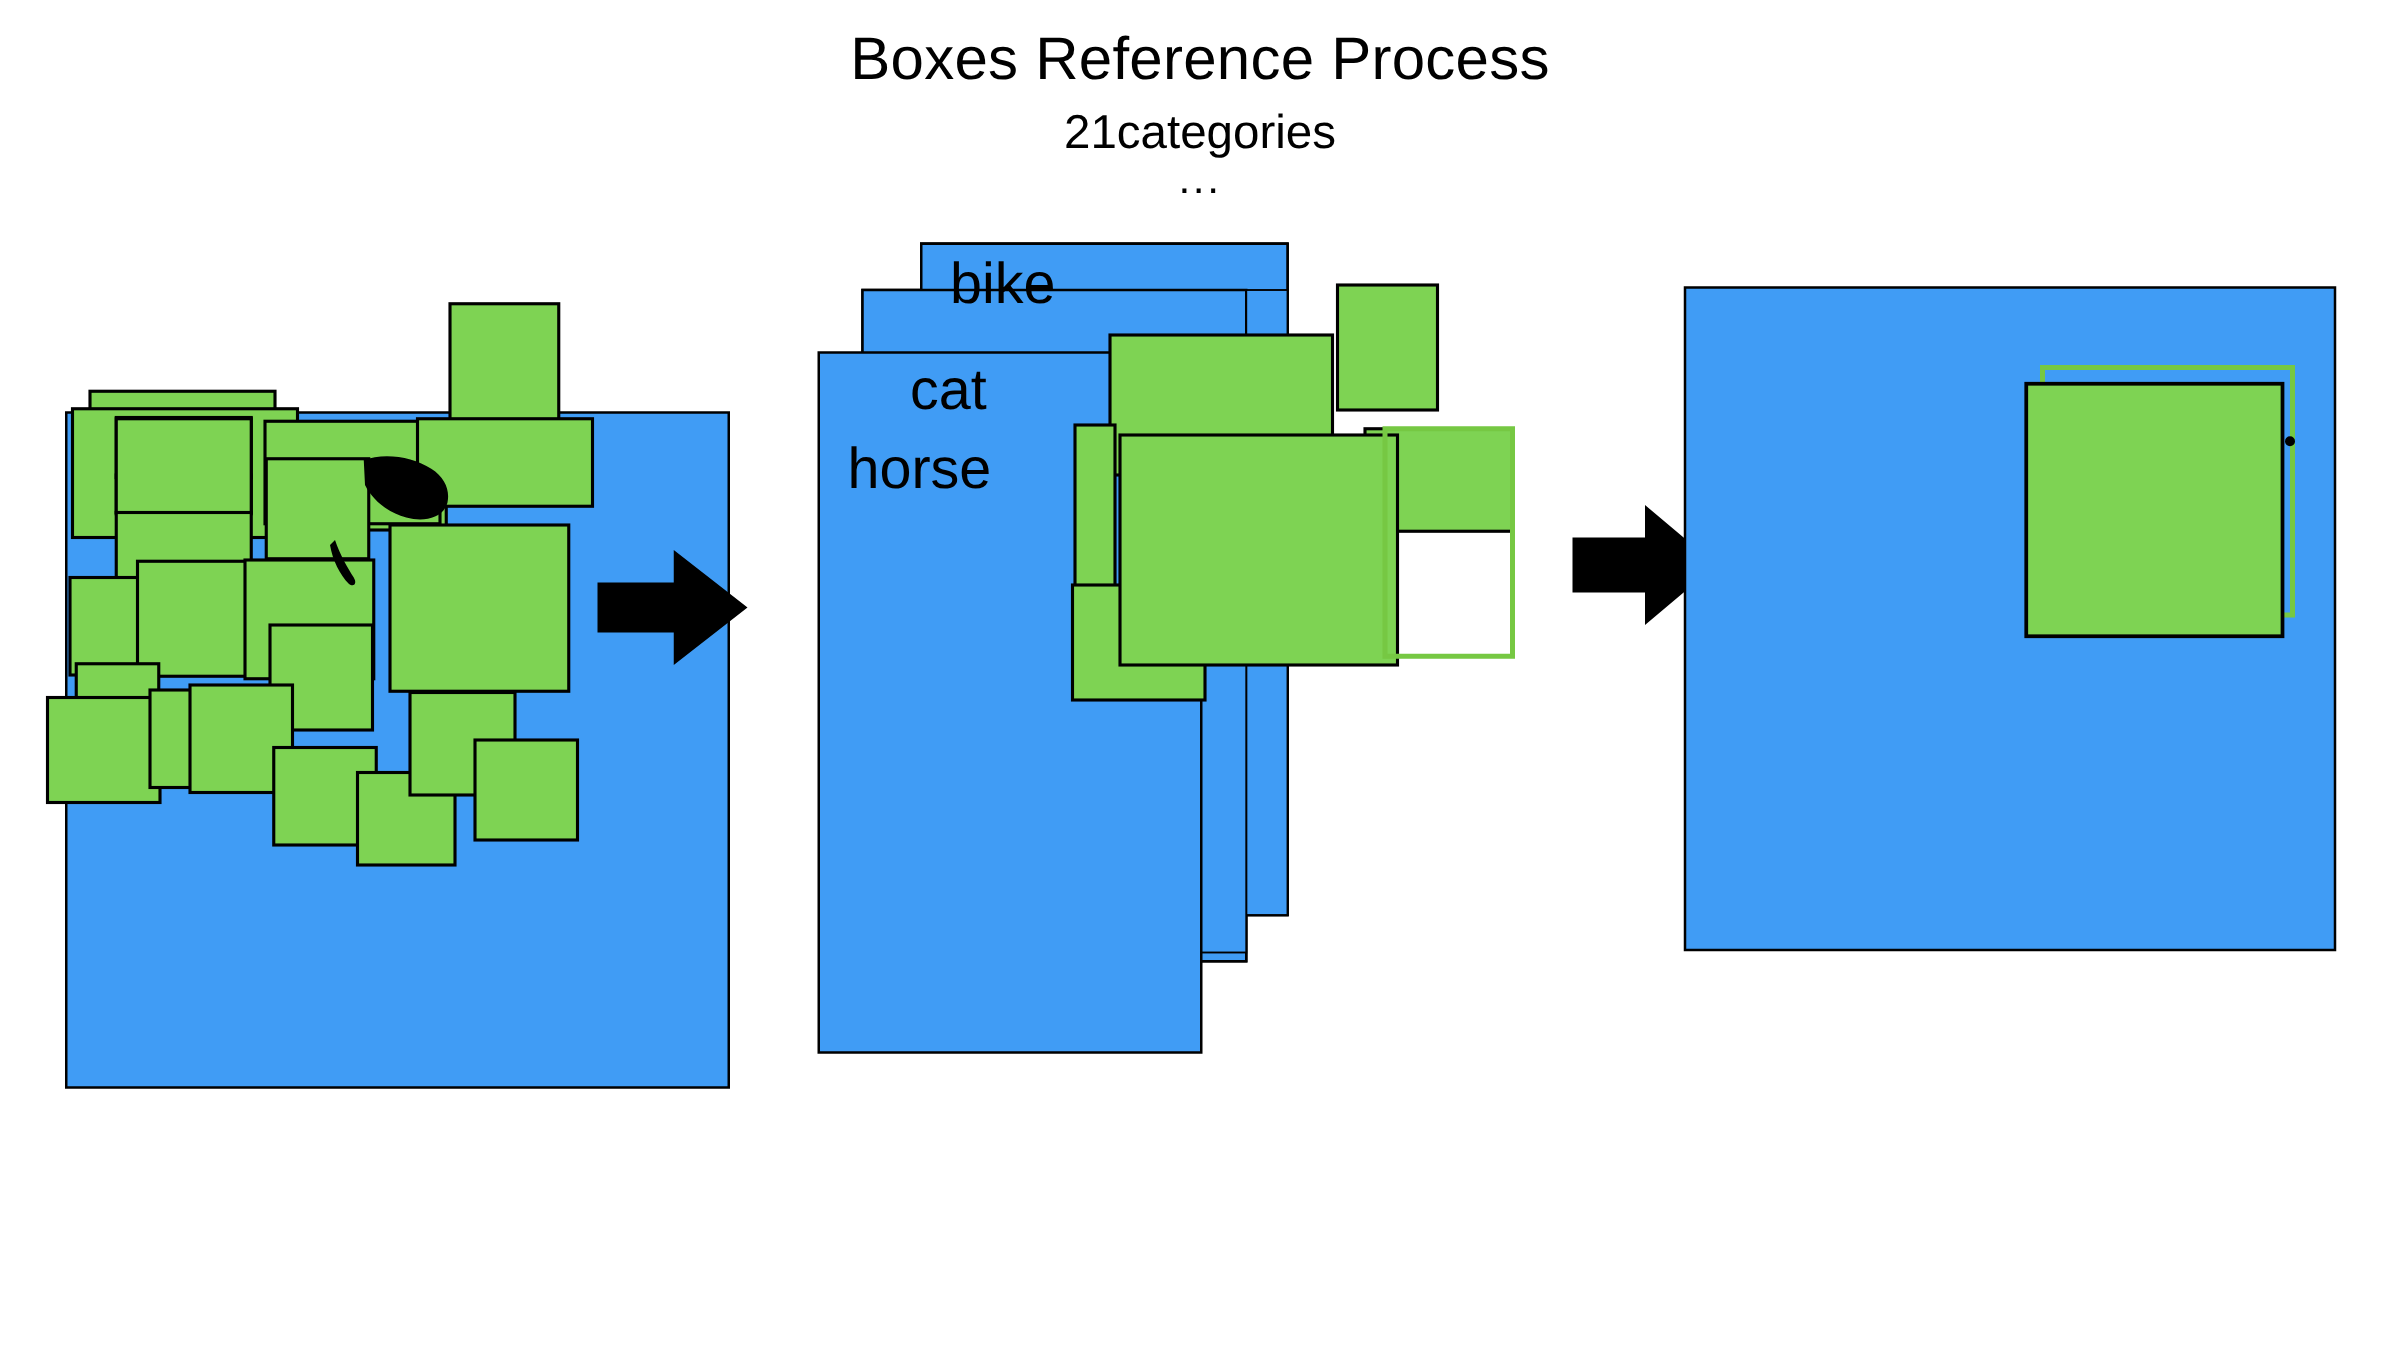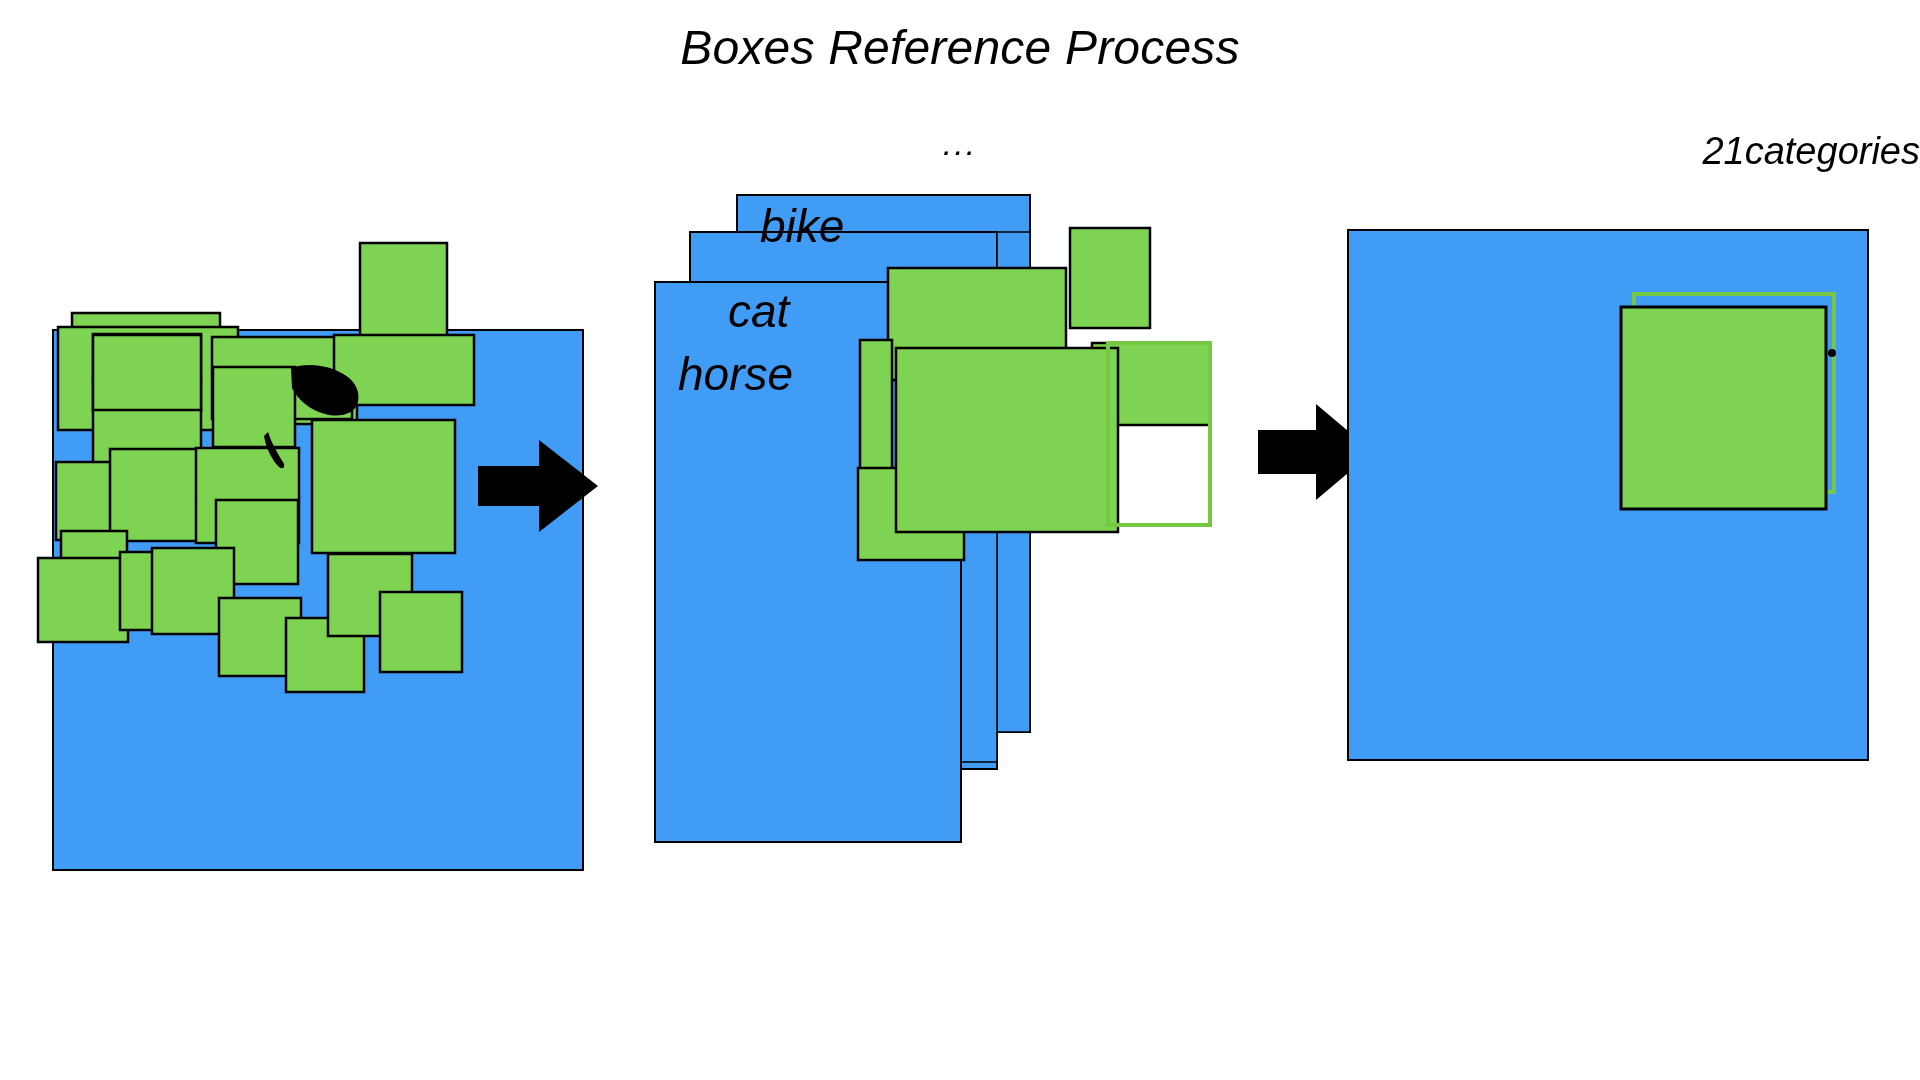--- a/index.html
+++ b/index.html
@@ -15,46 +15,44 @@
     font-family: "Liberation Sans", sans-serif;
     color: #000000;
   }
 
   #stage {
     position: absolute;
     left: 0;
     top: 0;
     width: 1920px;
     height: 1080px;
-    font-style: italic;
   }
 
   .title {
     position: absolute;
     left: 0;
     top: 22px;
     width: 1920px;
     text-align: center;
     font-size: 48px;
     font-weight: 400;
     letter-spacing: 0.2px;
     line-height: 1.1;
     white-space: nowrap;
   }
   .subtitle {
     position: absolute;
     left: 0;
     top: 86px;
     width: 1920px;
-    text-align: right;
+    text-align: center;
     font-size: 38px;
     font-weight: 400;
     line-height: 1.1;
     white-space: nowrap;
-    margin-top: 45px;
   }
   .ellipsis {
     position: absolute;
     left: 0;
     top: 125px;
     width: 1920px;
     text-align: center;
     font-size: 34px;
     font-weight: 400;
     letter-spacing: 2px;

